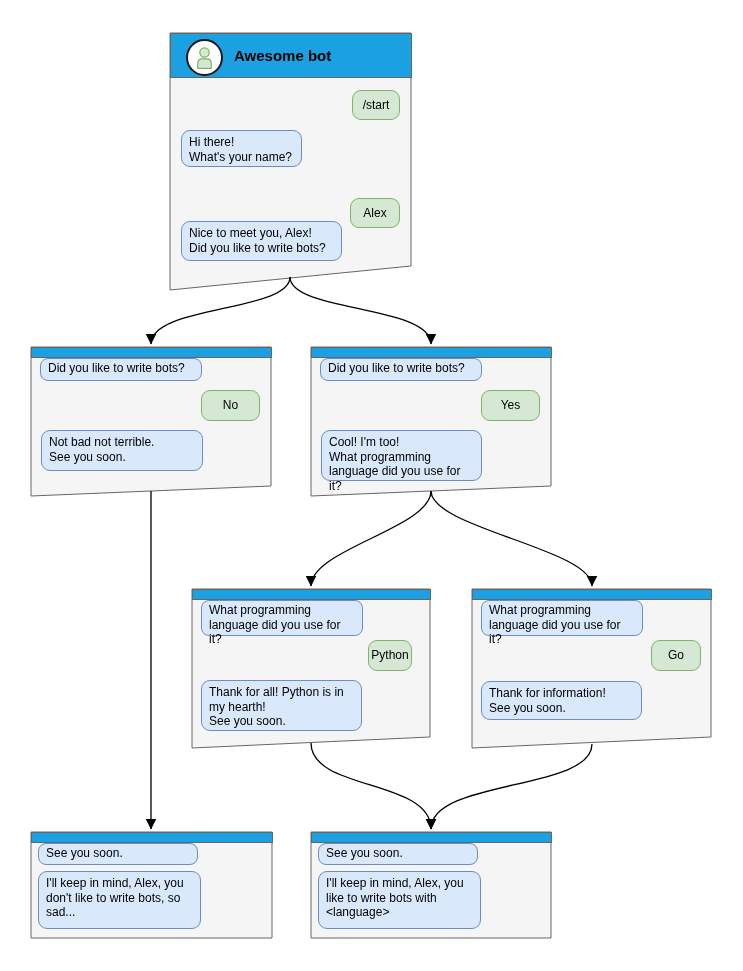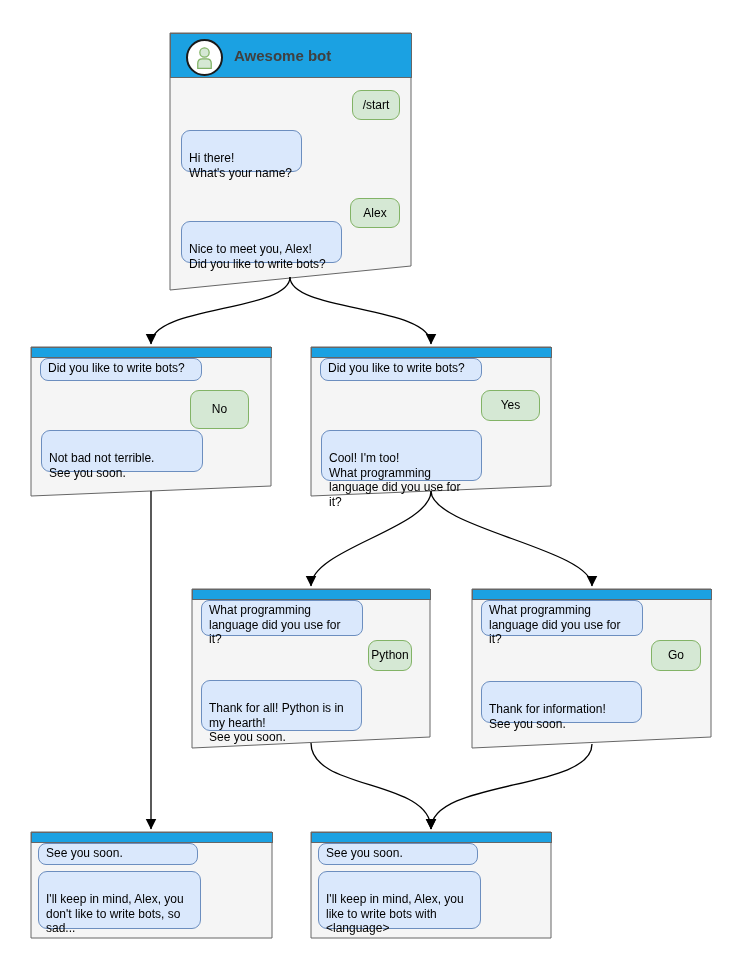--- a/index.html
+++ b/index.html
@@ -5,24 +5,24 @@
   * { margin:0; padding:0; box-sizing:border-box; }
   body { background:#ffffff; font-family:"Liberation Sans", sans-serif; }
   .canvas { position:relative; width:743px; height:971px; background:#ffffff; overflow:hidden; }
   .edges { position:absolute; left:0; top:0; width:743px; height:971px; }
 
   .win-header { position:absolute; background:#1ba1e2; border:1px solid #666666; }
   .win-header.big { display:flex; align-items:center; }
   .avatar { position:absolute; left:15px; top:5px; width:37px; height:37px; border-radius:50%;
             background:#ffffff; border:2px solid #1a1a1a; display:flex; align-items:center; justify-content:center; }
   .win-title { position:absolute; left:63px; top:0; height:100%; display:flex; align-items:center;
-               color:#404040; font-weight:bold; font-size:15px; }
+               color:#000000; font-weight:bold; font-size:15px; }
 
   .bubble { position:absolute; border-radius:9px; font-size:12px; line-height:1.22; color:#000000;
-            padding:20px 7px; white-space:pre-line; overflow:visible; }
+            padding:4px 7px; white-space:pre-line; overflow:visible; }
   .bubble.blue  { background:#dae8fc; border:1px solid #6c8ebf; }
   .bubble.green { background:#d5e8d4; border:1px solid #82b366; }
   .bubble.center { display:flex; align-items:center; justify-content:center; padding:0 4px; white-space:nowrap; }
   .bubble.echo { padding:2px 7px; border-radius:8px; }
 </style>
 </head>
 <body>
 
 <div class="canvas">
 
@@ -61,21 +61,21 @@
   </div>
   <div class="bubble green center" style="left:352px;top:90px;width:48px;height:30px">/start</div>
   <div class="bubble blue" style="left:181px;top:130px;width:121px;height:37px">Hi there!
 What's your name?</div>
   <div class="bubble green center" style="left:350px;top:198px;width:50px;height:30px">Alex</div>
   <div class="bubble blue" style="left:181px;top:221px;width:161px;height:40px">Nice to meet you, Alex!
 Did you like to write bots?</div>
 
   <div class="win-header" style="left:31px;top:347px;width:241px;height:11px"></div>
   <div class="bubble blue echo" style="left:40px;top:358px;width:162px;height:23px">Did you like to write bots?</div>
-  <div class="bubble green center" style="left:190px;top:390px;width:59px;height:39px">No</div>
+  <div class="bubble green center" style="left:201px;top:390px;width:59px;height:31px">No</div>
   <div class="bubble blue" style="left:41px;top:430px;width:162px;height:41px">Not bad not terrible.
 See you soon.</div>
 
   <div class="win-header" style="left:311px;top:347px;width:241px;height:11px"></div>
   <div class="bubble blue echo" style="left:320px;top:358px;width:162px;height:23px">Did you like to write bots?</div>
   <div class="bubble green center" style="left:481px;top:390px;width:59px;height:31px">Yes</div>
   <div class="bubble blue" style="left:321px;top:430px;width:161px;height:51px">Cool! I'm too!
 What programming
 language did you use for it?</div>
 

